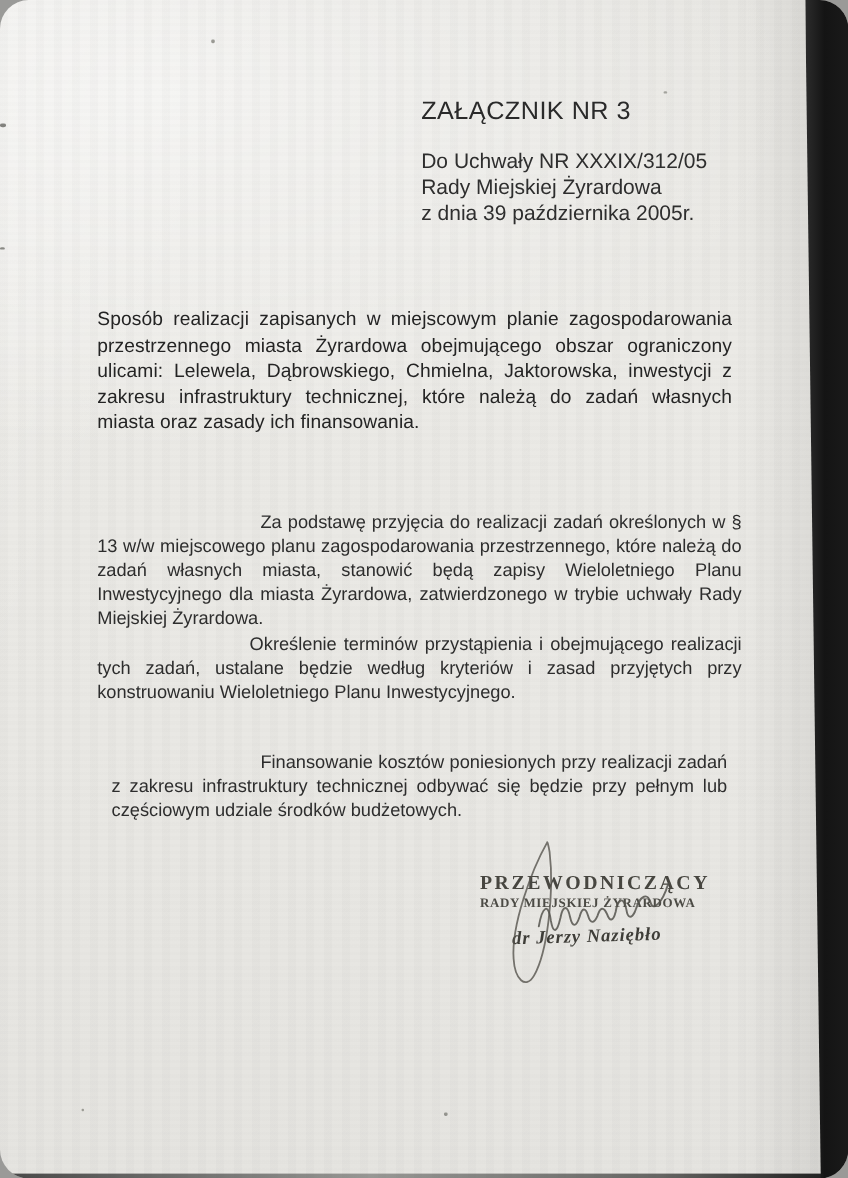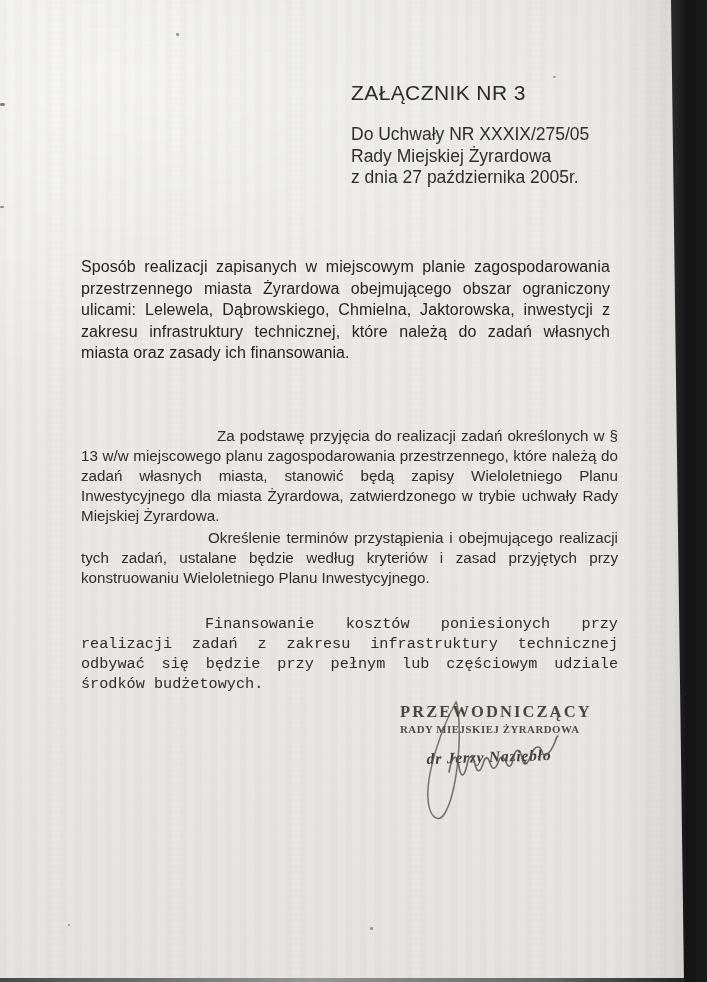--- a/index.html
+++ b/index.html
@@ -9,20 +9,21 @@
     position: relative;
     width: 707px;
     height: 982px;
     overflow: hidden;
     background:
       radial-gradient(ellipse 900px 500px at 18% 8%, rgba(255,255,255,0.55), rgba(255,255,255,0) 60%),
       linear-gradient(113deg, rgba(255,255,255,0.25) 0%, rgba(255,255,255,0) 22%),
       linear-gradient(180deg, #e7e6e2 0%, #ebeae6 28%, #e9e8e4 62%, #e5e4e0 100%);
     font-family: "Liberation Sans", "DejaVu Sans", sans-serif;
     color: #2d2d2d;
+    border-radius: 24px;
   }
 
   
   .grain {
     position: absolute; inset: 0; pointer-events: none;
     background:
       repeating-linear-gradient(90deg, rgba(0,0,0,0.016) 0 7px, rgba(255,255,255,0.012) 7px 15px),
       repeating-linear-gradient(0deg, rgba(0,0,0,0.008) 0 3px, rgba(255,255,255,0.008) 3px 6px);
   }
   .right-shade {
@@ -64,26 +65,26 @@
   
   .body-par {
     position: absolute; left: 81px; width: 537px;
     font-size: 15.2px; line-height: 20px;
     text-align: justify; color: #2d2d2d;
     margin: 0;
   }
   .p1 { top: 426px; text-indent: 136px; }
   .p2 { top: 528px; text-indent: 127px; }
   .p3 { top: 614px; }
-  .p3 p { margin: 0; text-align: justify; font-family: Liberation Mono, monospace; }
+  .p3 p { margin: 12px; text-align: justify; }
   .p3 p.first { text-indent: 124px; }
 
   
   .stamp {
-    position: absolute; left: 400px; top: 702px; width: 178px;
+    position: absolute; left: 400px; top: 726px; width: 178px;
     text-align: center; color: #4a4943;
     font-family: "Liberation Serif", "DejaVu Serif", serif;
   }
   .stamp-l1 {
     font-size: 16.5px; letter-spacing: 2.1px; font-weight: 600;
     white-space: nowrap; color: #474640;
   }
   .stamp-l2 {
     margin-top: 1px; font-size: 10.8px; letter-spacing: 0.55px; font-weight: 600;
     white-space: nowrap; color: #4c4b45;
@@ -99,23 +100,23 @@
 </head>
 <body>
 
 <div class="page">
   <div class="grain"></div>
   <div class="right-shade"></div>
 
   <div class="hdr">
     <div class="hdr-title">ZAŁĄCZNIK NR 3</div>
     <div class="hdr-ref">
-      <div>Do Uchwały NR XXXIX/275/05</div>
+      <div>Do Uchwały NR XXXIX/312/05</div>
       <div>Rady Miejskiej Żyrardowa</div>
-      <div>z dnia 27 października 2005r.</div>
+      <div>z dnia 39 października 2005r.</div>
     </div>
   </div>
 
   <div class="subject">Sposób realizacji zapisanych w miejscowym planie zagospodarowania przestrzennego miasta Żyrardowa obejmującego obszar ograniczony ulicami: Lelewela, Dąbrowskiego, Chmielna, Jaktorowska, inwestycji z zakresu infrastruktury technicznej, które należą do zadań własnych miasta oraz zasady ich finansowania.</div>
 
   <p class="body-par p1">Za podstawę przyjęcia do realizacji zadań określonych w § 13 w/w miejscowego planu zagospodarowania przestrzennego, które należą do zadań własnych miasta, stanowić będą zapisy Wieloletniego Planu Inwestycyjnego dla miasta Żyrardowa, zatwierdzonego w trybie uchwały Rady Miejskiej Żyrardowa.</p>
   <p class="body-par p2">Określenie terminów przystąpienia i obejmującego realizacji tych zadań, ustalane będzie według kryteriów i zasad przyjętych przy konstruowaniu Wieloletniego Planu Inwestycyjnego.</p>
   <div class="body-par p3">
     <p class="first">Finansowanie kosztów poniesionych przy realizacji zadań z zakresu infrastruktury technicznej odbywać się będzie przy pełnym lub częściowym udziale środków budżetowych.</p>
   </div>

